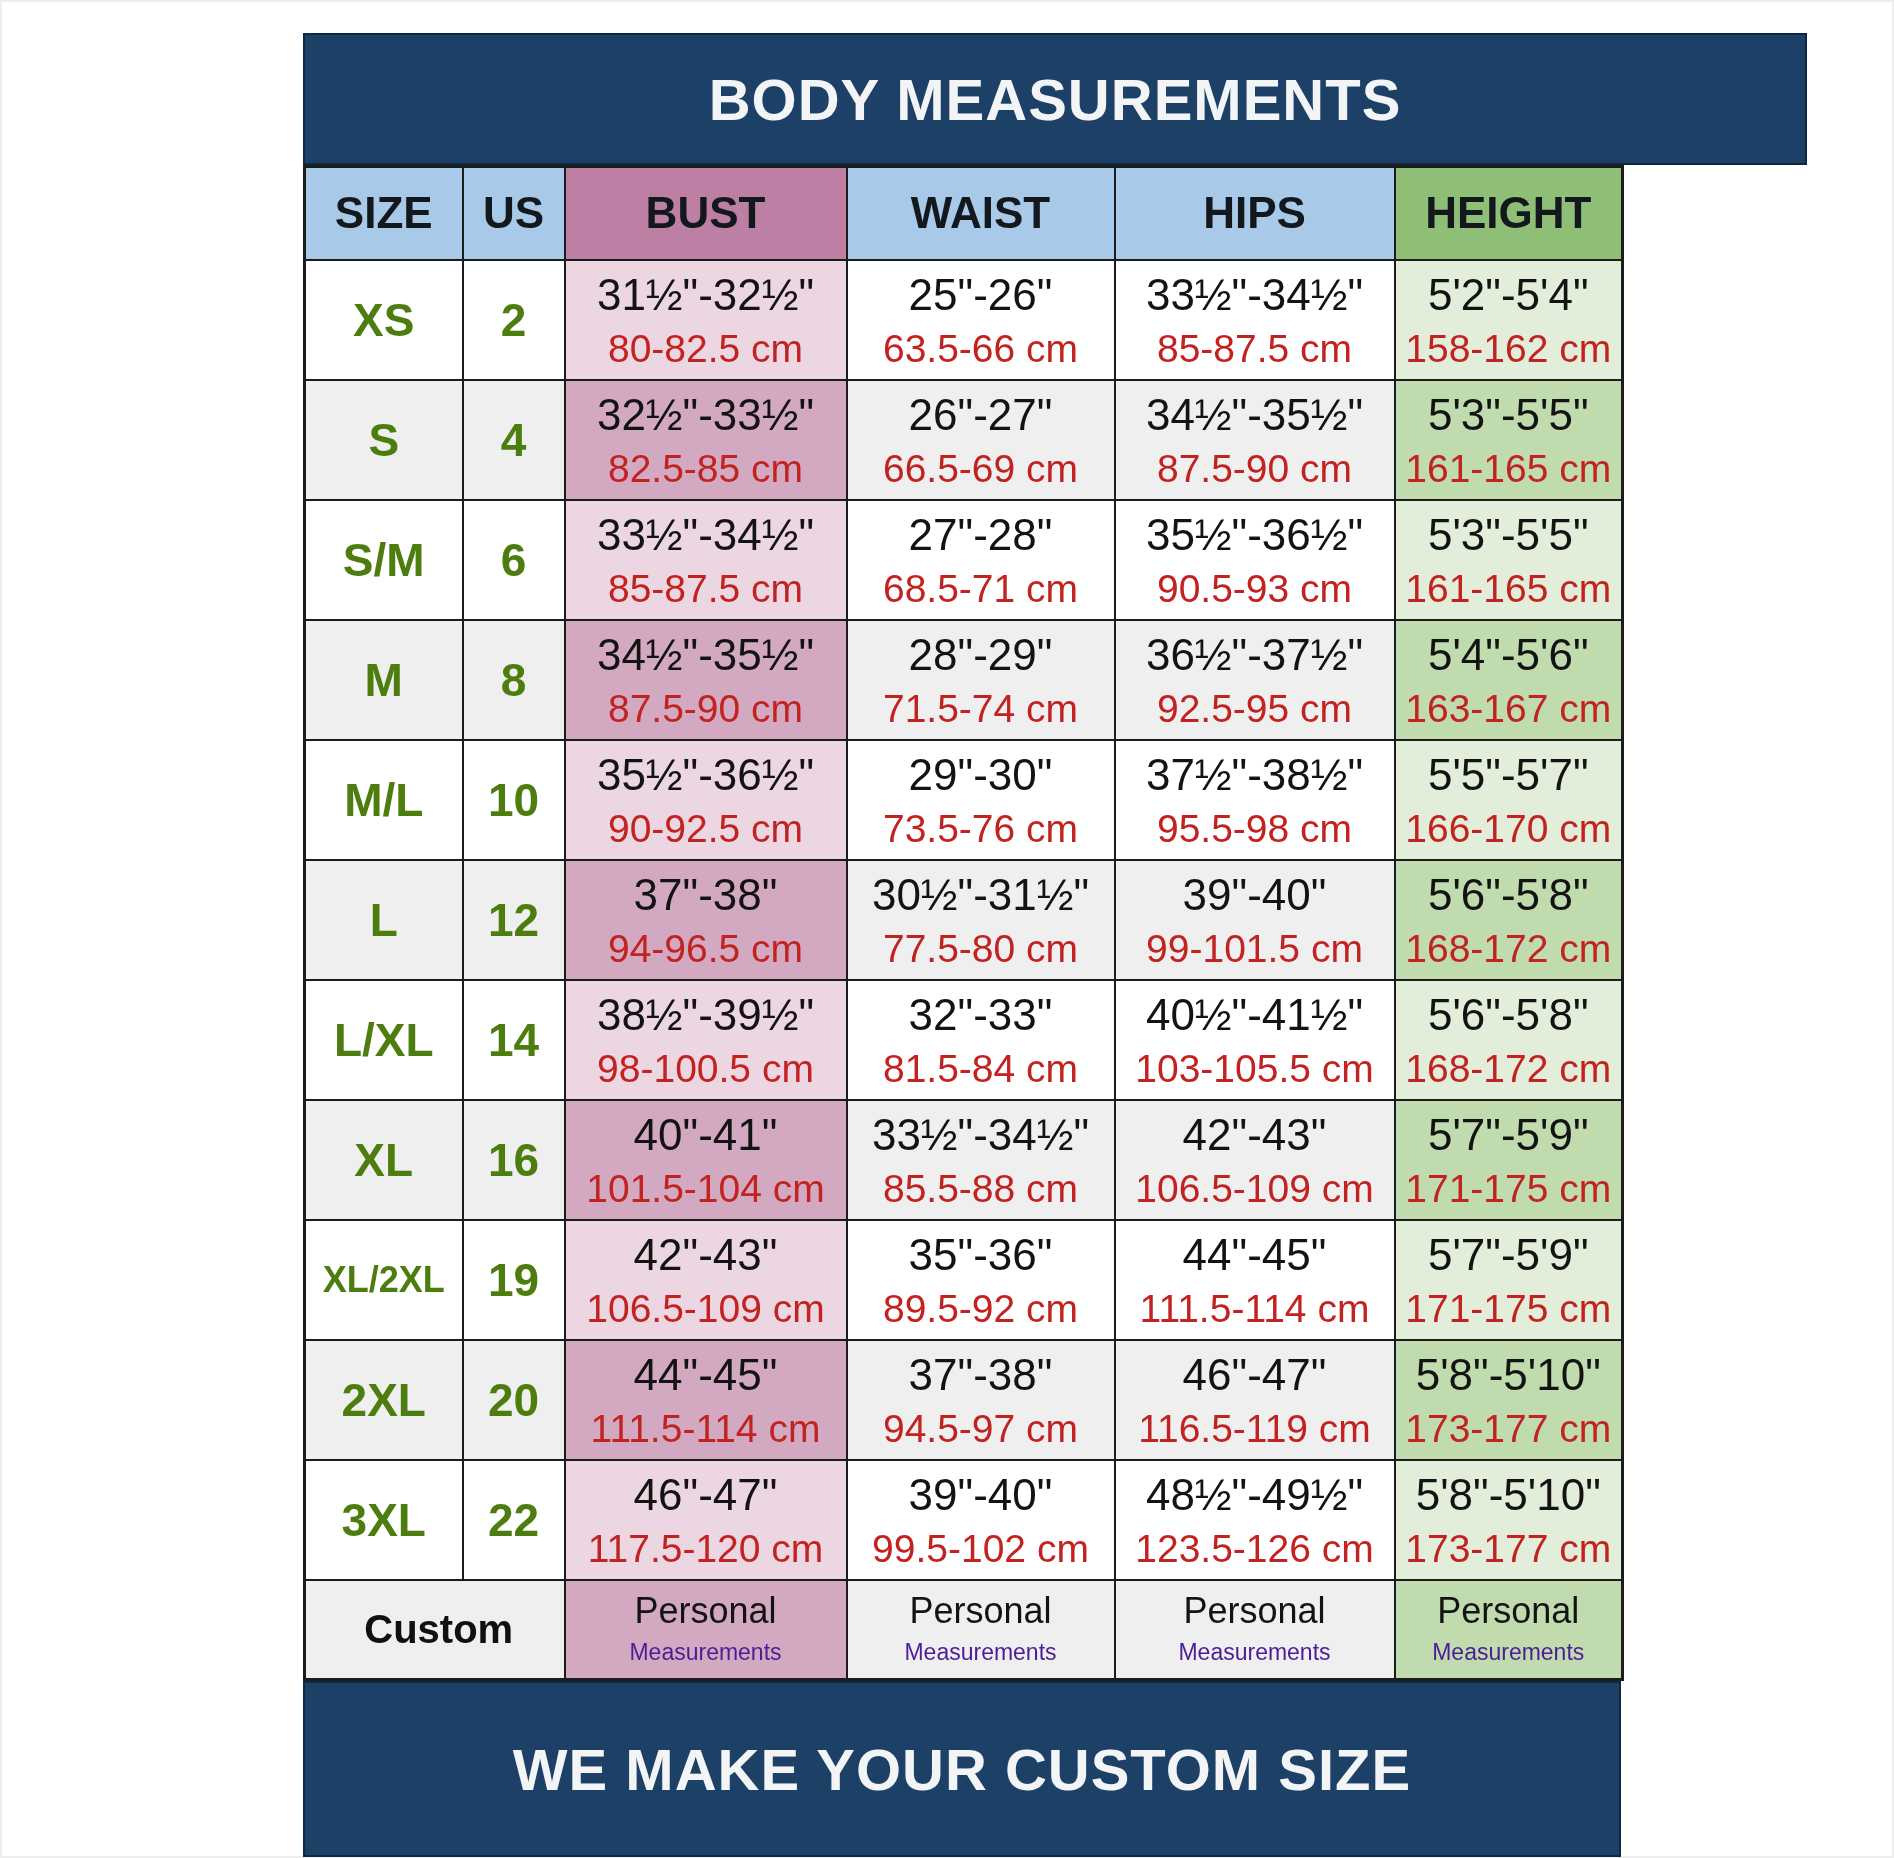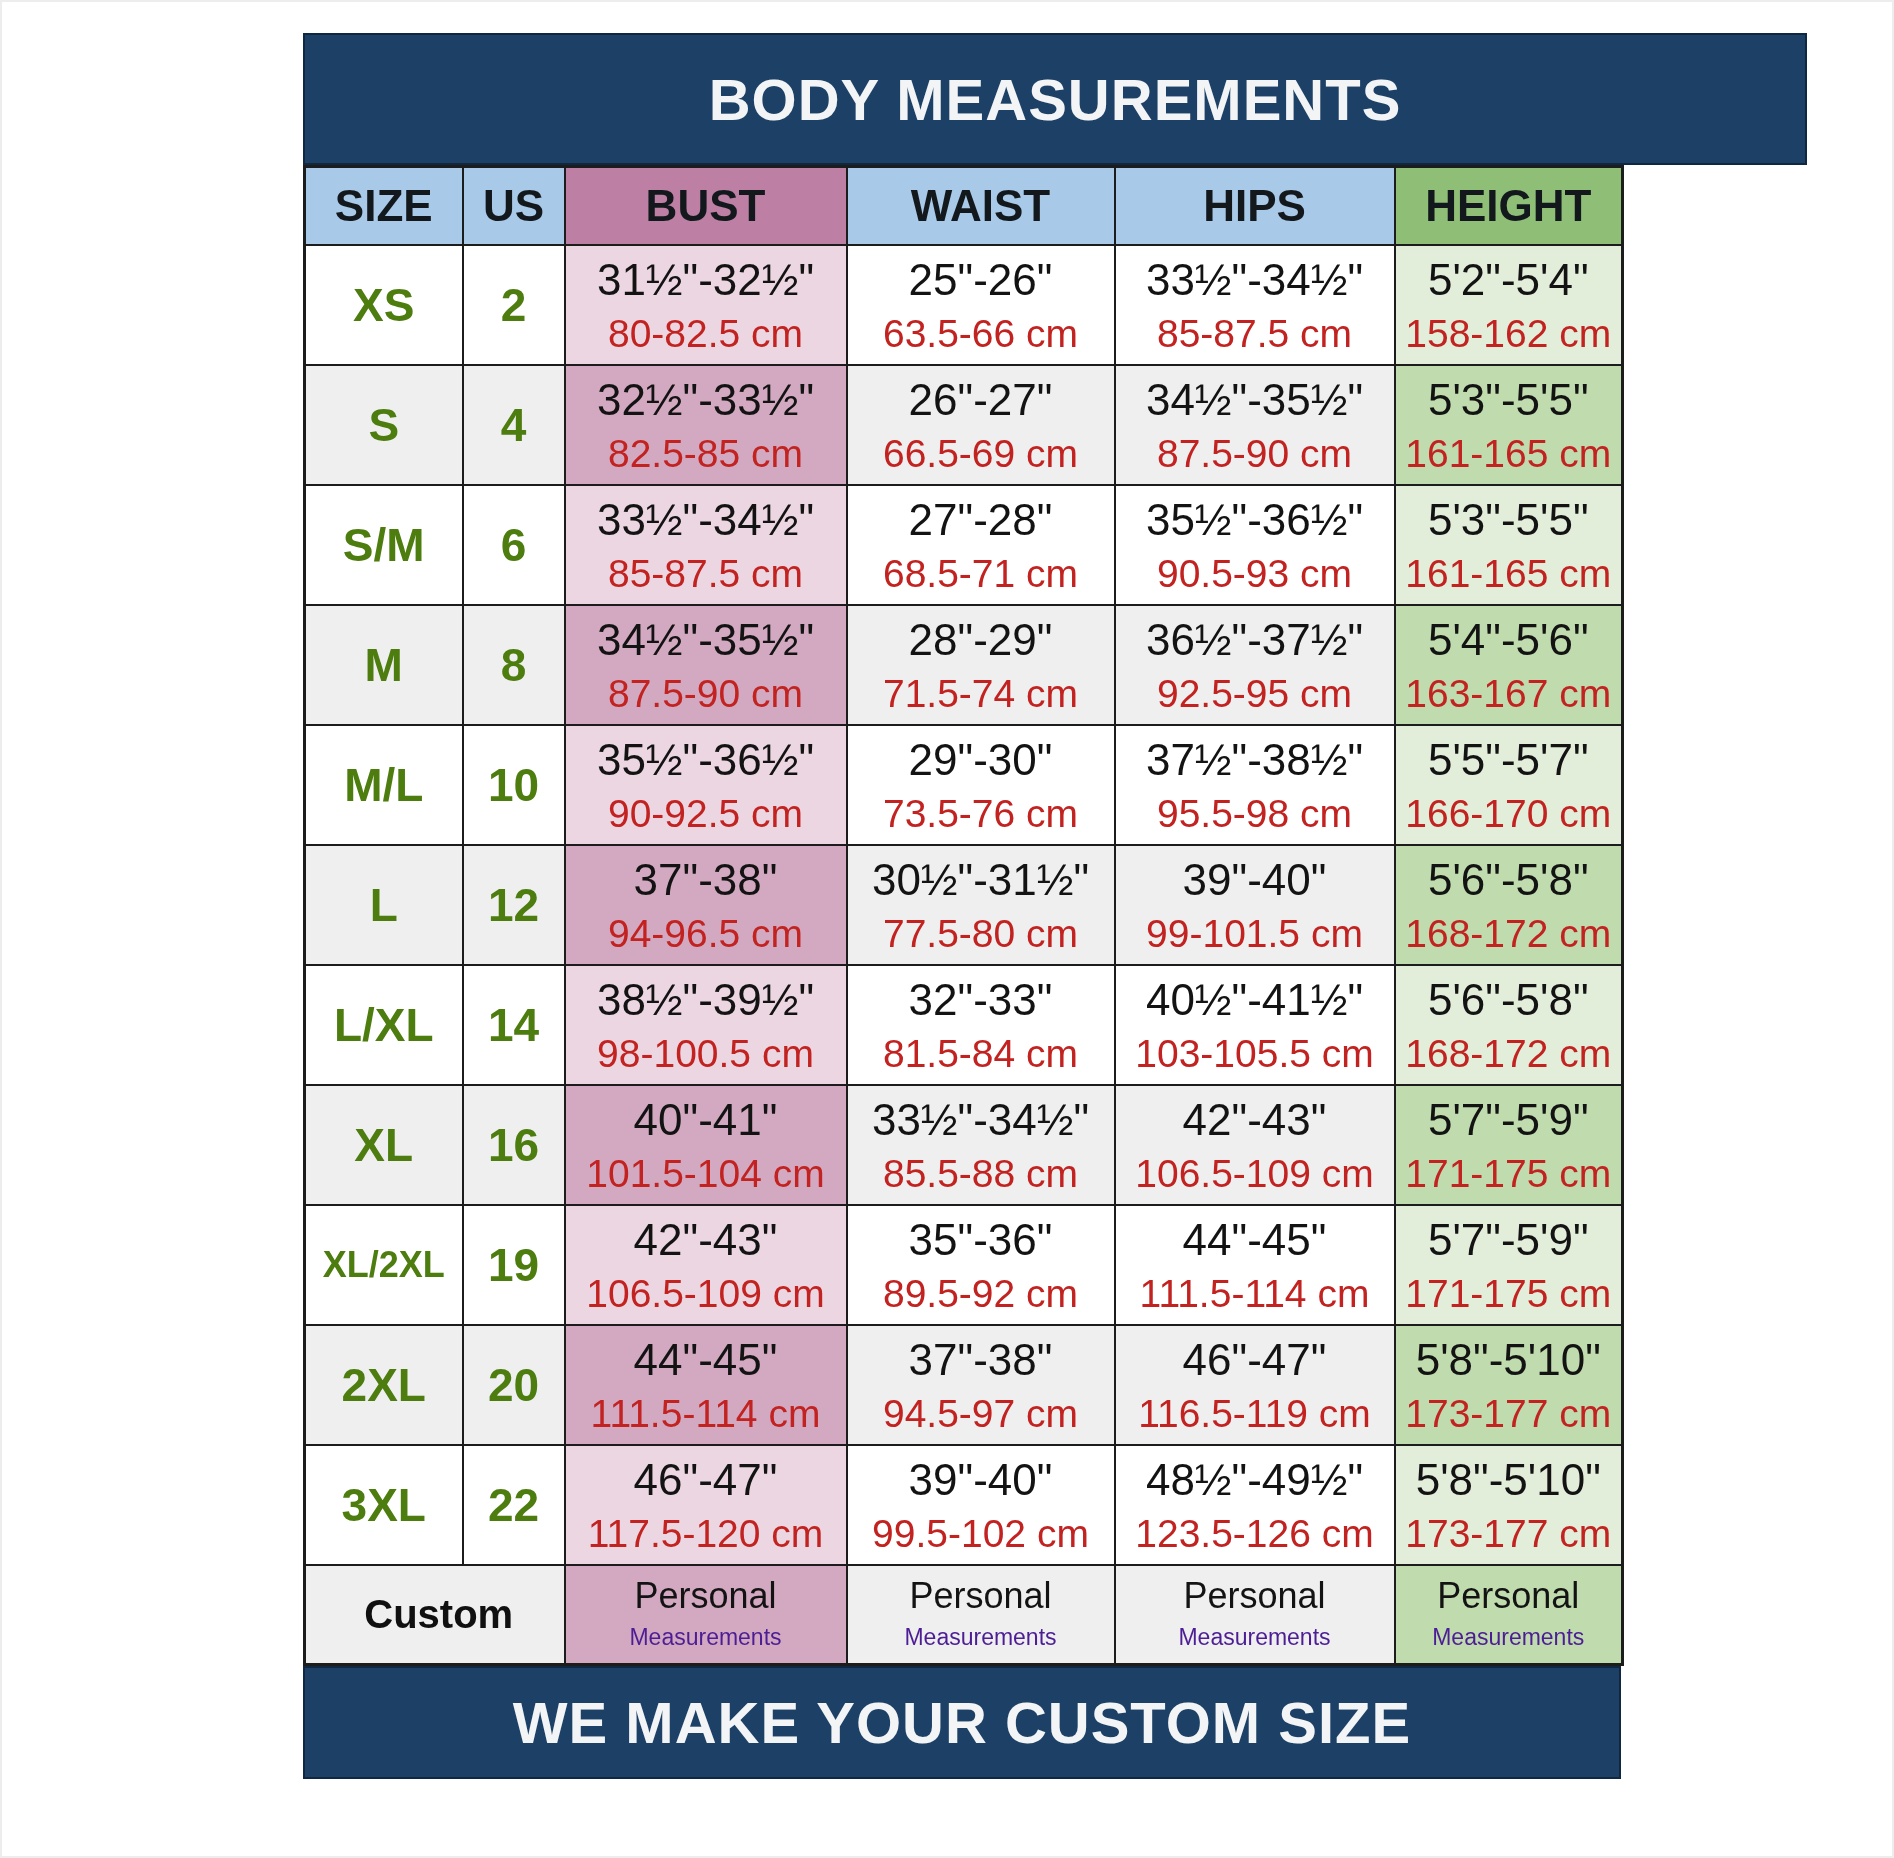--- a/index.html
+++ b/index.html
@@ -14,21 +14,21 @@
     display:flex; align-items:center; justify-content:center;
   }
   .banner .t {
     color:#f2f4f6; font-weight:bold; font-size:58px; letter-spacing:1px;
   }
 
   table { border-collapse:collapse; table-layout:fixed; width:1318px; }
   td, th { border:2px solid #1c1c1c; text-align:center; vertical-align:middle; padding:0; overflow:hidden; }
   table { border:3px solid #1c1c1c; }
 
-  tr.header-row { height:78px;margin-top:8px; }
+  tr.header-row { height:93px;margin-top:8px; }
   tr.header-row th { font-size:44px; font-weight:bold; color:#13181d; }
   th.h-blue  { background:var(--header-blue); }
   th.h-pink  { background:var(--header-pink); }
   th.h-green { background:var(--header-green); }
 
   tr.data-row { height:120px; }
   tr.data-row.odd  td { background:var(--row-light); }
   tr.data-row.even td { background:var(--row-dark); }
   tr.data-row.odd  td.c-bust   { background:var(--bust-light); }
   tr.data-row.even td.c-bust   { background:var(--bust-dark); }
@@ -42,21 +42,21 @@
 
   tr.custom-row { height:100px; }
   tr.custom-row td { background:var(--row-dark); }
   tr.custom-row td.c-bust   { background:var(--bust-dark); }
   tr.custom-row td.c-height { background:var(--height-dark); }
   .custom-label { font-size:40px; font-weight:bold; color:#101010;margin-left:8px; }
   .p1 { font-size:36px; line-height:46px; color:#131313; }
   .p2 { font-size:23px; line-height:36px; color:#4c1d95; }
 
   .footer {
-    width:1318px; height:113px; background:var(--navy);
+    width:1318px; height:176px; background:var(--navy);
     border:2px solid #0f2740;
     display:flex; align-items:center; justify-content:center;
   }
   .footer .t { color:#f2f4f6; font-weight:bold; font-size:58px; letter-spacing:1px; }
 </style>
 </head>
 <body>
 
 <div class="frame"></div>
 

